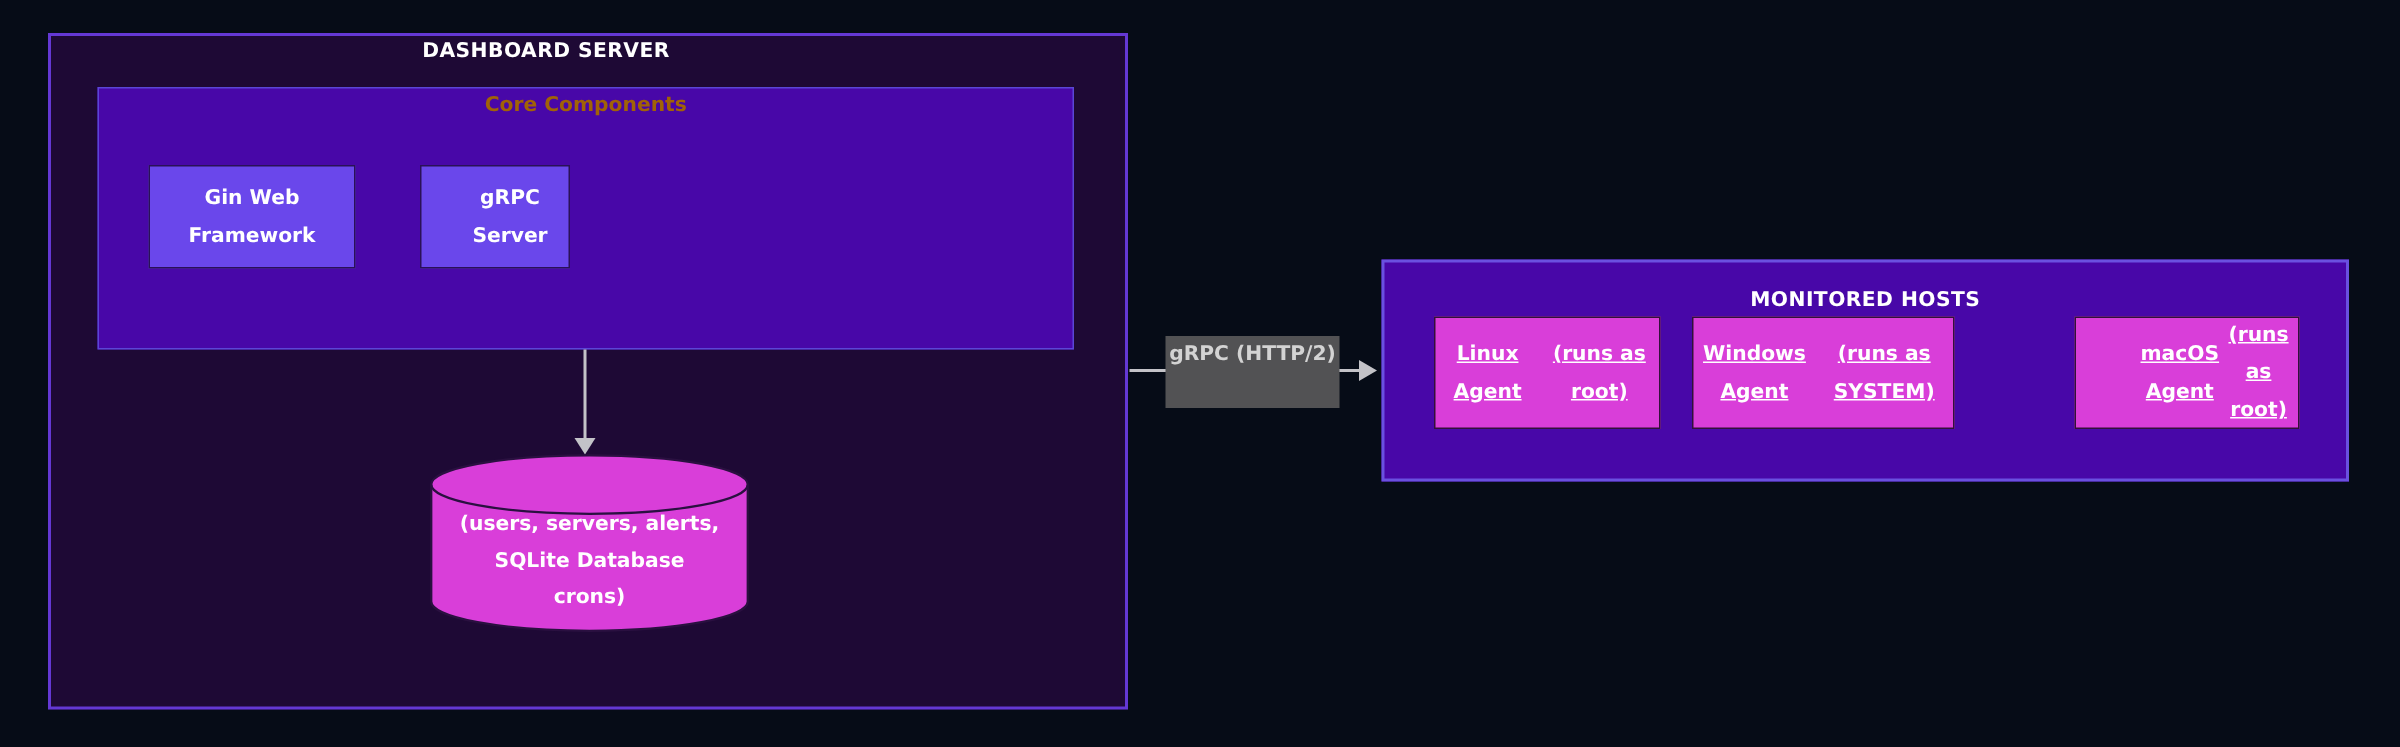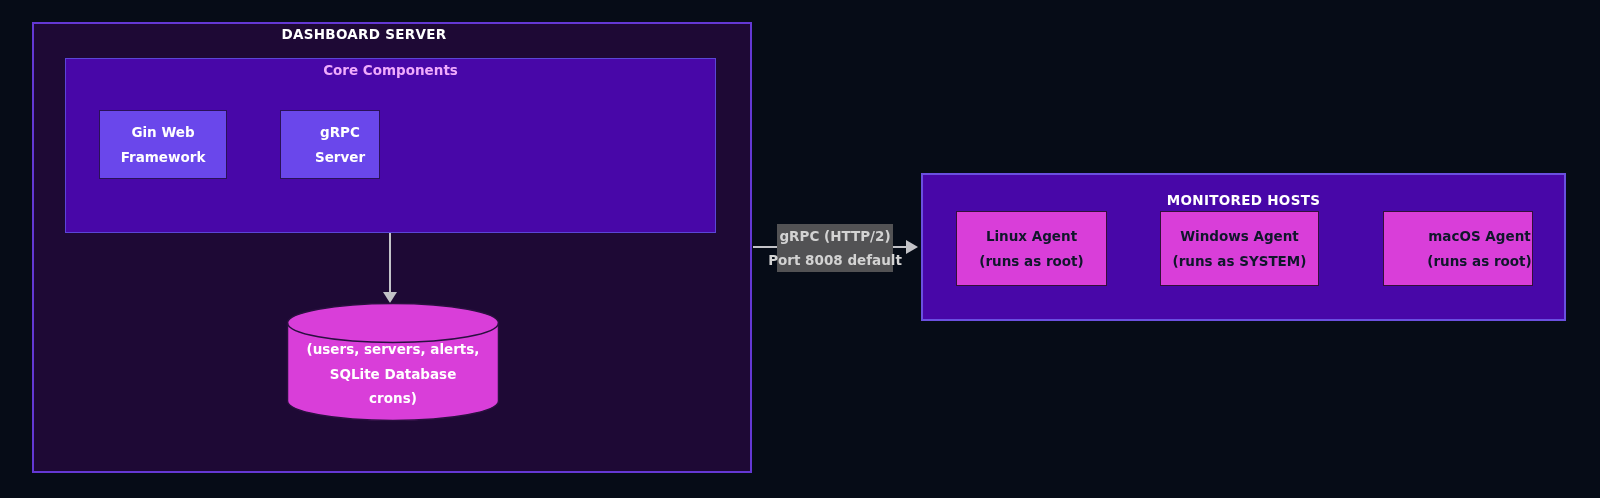--- a/index.html
+++ b/index.html
@@ -26,49 +26,49 @@
   }
 
   
   .core-box {
     left: 65px; top: 58px; width: 651px; height: 175px;
     background: #4807a8;
     border: 1.5px solid #5b46d6;
   }
   .core-title {
     left: 65px; top: 62px; width: 651px;
-    text-align: center; color: #f0abfc;
+    text-align: center; color: #a16207;
     font-size: 13.5px; font-weight: 700;
   }
 
   .comp-node {
     background: #6a47eb;
     border: 1.5px solid #2a1158;
     color: #ffffff;
     display: flex; flex-direction: column;
     align-items: center; justify-content: center;
     font-size: 13.5px; font-weight: 700;
     line-height: 25px; text-align: center;
   }
-  .comp-gin { left: 99px;  top: 110px; width: 128px; height: 69px; }
+  .comp-gin { left: 99px;  top: 110px; width: 138px; height: 69px; }
   .comp-grpc { left: 280px; top: 110px; width: 100px; height: 69px; padding-left: 20px; }
   .comp-mux { left: 428px; top: 108px; width: 240px; height: 72px; }
 
   
   .agent-node {
     background: #d93ed9;
     border: 1.5px solid #33103a;
-    color: #0f172a;
-    display: flex; flex-direction: column;
+    color: #ffffff;
+    display: flex; flex-direction: row;
     align-items: center; justify-content: center;
     font-size: 13.5px; font-weight: 700;
-    line-height: 25px; text-align: center;
+    line-height: 25px; text-align: center; text-decoration: underline;
   }
   .agent-linux   { left: 956px;  top: 211px; width: 151px; height: 75px; }
-  .agent-windows { left: 1160px; top: 211px; width: 159px; height: 75px; }
+  .agent-windows { left: 1128px; top: 211px; width: 175px; height: 75px; }
   .agent-macos   { left: 1383px; top: 211px; width: 150px; height: 75px; padding-left: 43px; }
 
   
   .hosts-box {
     left: 921px; top: 173px; width: 645px; height: 148px;
     background: #4807a8;
     border: 2px solid #6a50e0;
   }
   .hosts-title {
     left: 921px; top: 178px; width: 645px;
@@ -147,21 +147,20 @@
   <div class="abs db-text">
     <div>(users, servers, alerts,</div>
     <div>SQLite Database</div>
     <div>crons)</div>
   </div>
 
   <div class="abs hline"></div>
   <div class="abs h-arrowhead"></div>
   <div class="abs edge-label">
     <div>gRPC (HTTP/2)</div>
-    <div>Port 8008 default</div>
   </div>
 
   <div class="abs hosts-box"></div>
   <div class="abs hosts-title">MONITORED HOSTS</div>
 
   <div class="abs agent-node agent-linux">
     <div>Linux Agent</div>
     <div>(runs as root)</div>
   </div>
   <div class="abs agent-node agent-windows">

